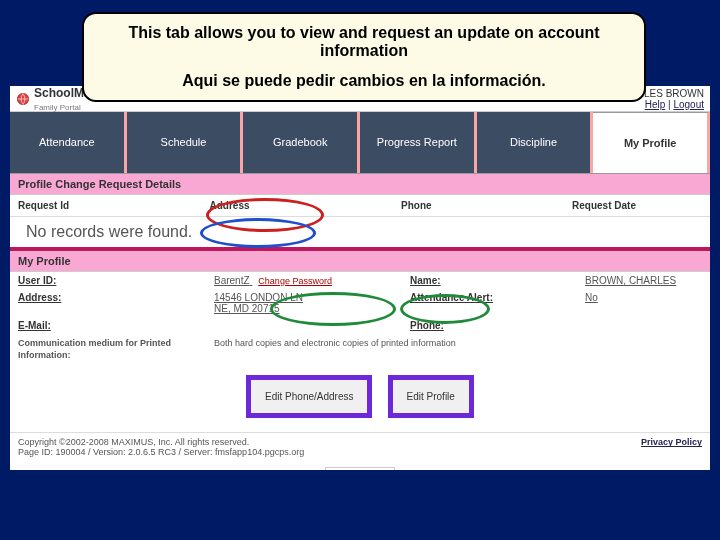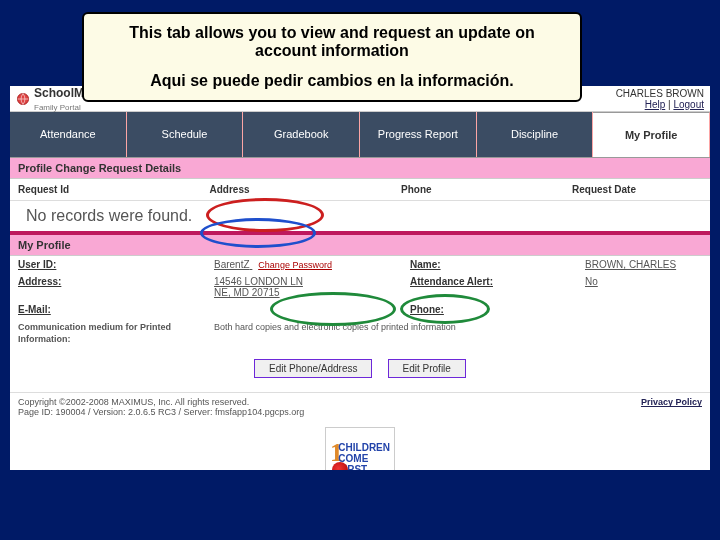--- a/index.html
+++ b/index.html
@@ -9,24 +9,24 @@
     font-size: 11px;
     width: 720px;
     height: 540px;
     overflow: hidden;
     position: relative;
   }
   .callout {
     position: absolute;
     top: 12px;
     left: 82px;
-    width: 500px;
+    width: 564px;
     background: #fdfbe6;
     border: 2px solid #000;
-    border-radius: 6px;
+    border-radius: 14px;
     padding: 10px 18px;
     text-align: center;
     z-index: 100;
   }
   .callout .line1 { font-weight: bold; font-size: 16px; color: #000; margin-bottom: 12px; }
   .callout .line2 { font-weight: bold; font-size: 16px; color: #000; }
   .app {
     position: absolute;
     top: 86px;
     left: 10px;
@@ -64,22 +64,22 @@
     display: flex;
     background: #fff;
     border-bottom: 1px solid #999;
   }
   .tab {
     flex: 1;
     background: #3b4c63;
     color: #fff;
     font-size: 11px;
     text-align: center;
-    padding: 16px 4px;
-    border-right: 1px solid #fca5a5;
+    padding: 24px 4px;
+    border-right: 3px solid #fca5a5;
     cursor: pointer;
   }
   .tab.active {
     background: #fff;
     color: #333;
     font-weight: bold;
     border-top: 1px solid #999;
   }
   .section-header {
     background: #f9a8d4;
@@ -110,22 +110,22 @@
   }
   .profile-grid > div { padding: 3px 8px; text-decoration: underline; }
   .profile-grid .label { font-weight: bold; }
   .profile-grid .value { color: #555; }
   .chg-pw { color: #a00; text-decoration: underline; cursor: pointer; margin-left: 6px; font-size: 9px; }
   .comm-text { font-size: 9px; color: #555; line-height: 1.3; padding: 4px 8px; }
   .btn-row { text-align: center; padding: 10px 0 14px 0; position: relative; }
   .btn {
     display: inline-block;
     background: #f0f0f0;
-    border: 1px solid #6d28d9;
-    padding: 3px 14px;
+    border: 5px solid #6d28d9;
+    padding: 11px 14px;
     font-size: 10px;
     margin: 0 6px;
     cursor: pointer;
     color: #333;
     position: relative;
     z-index: 2;
   }
   .footer {
     display: flex;
     justify-content: space-between;

